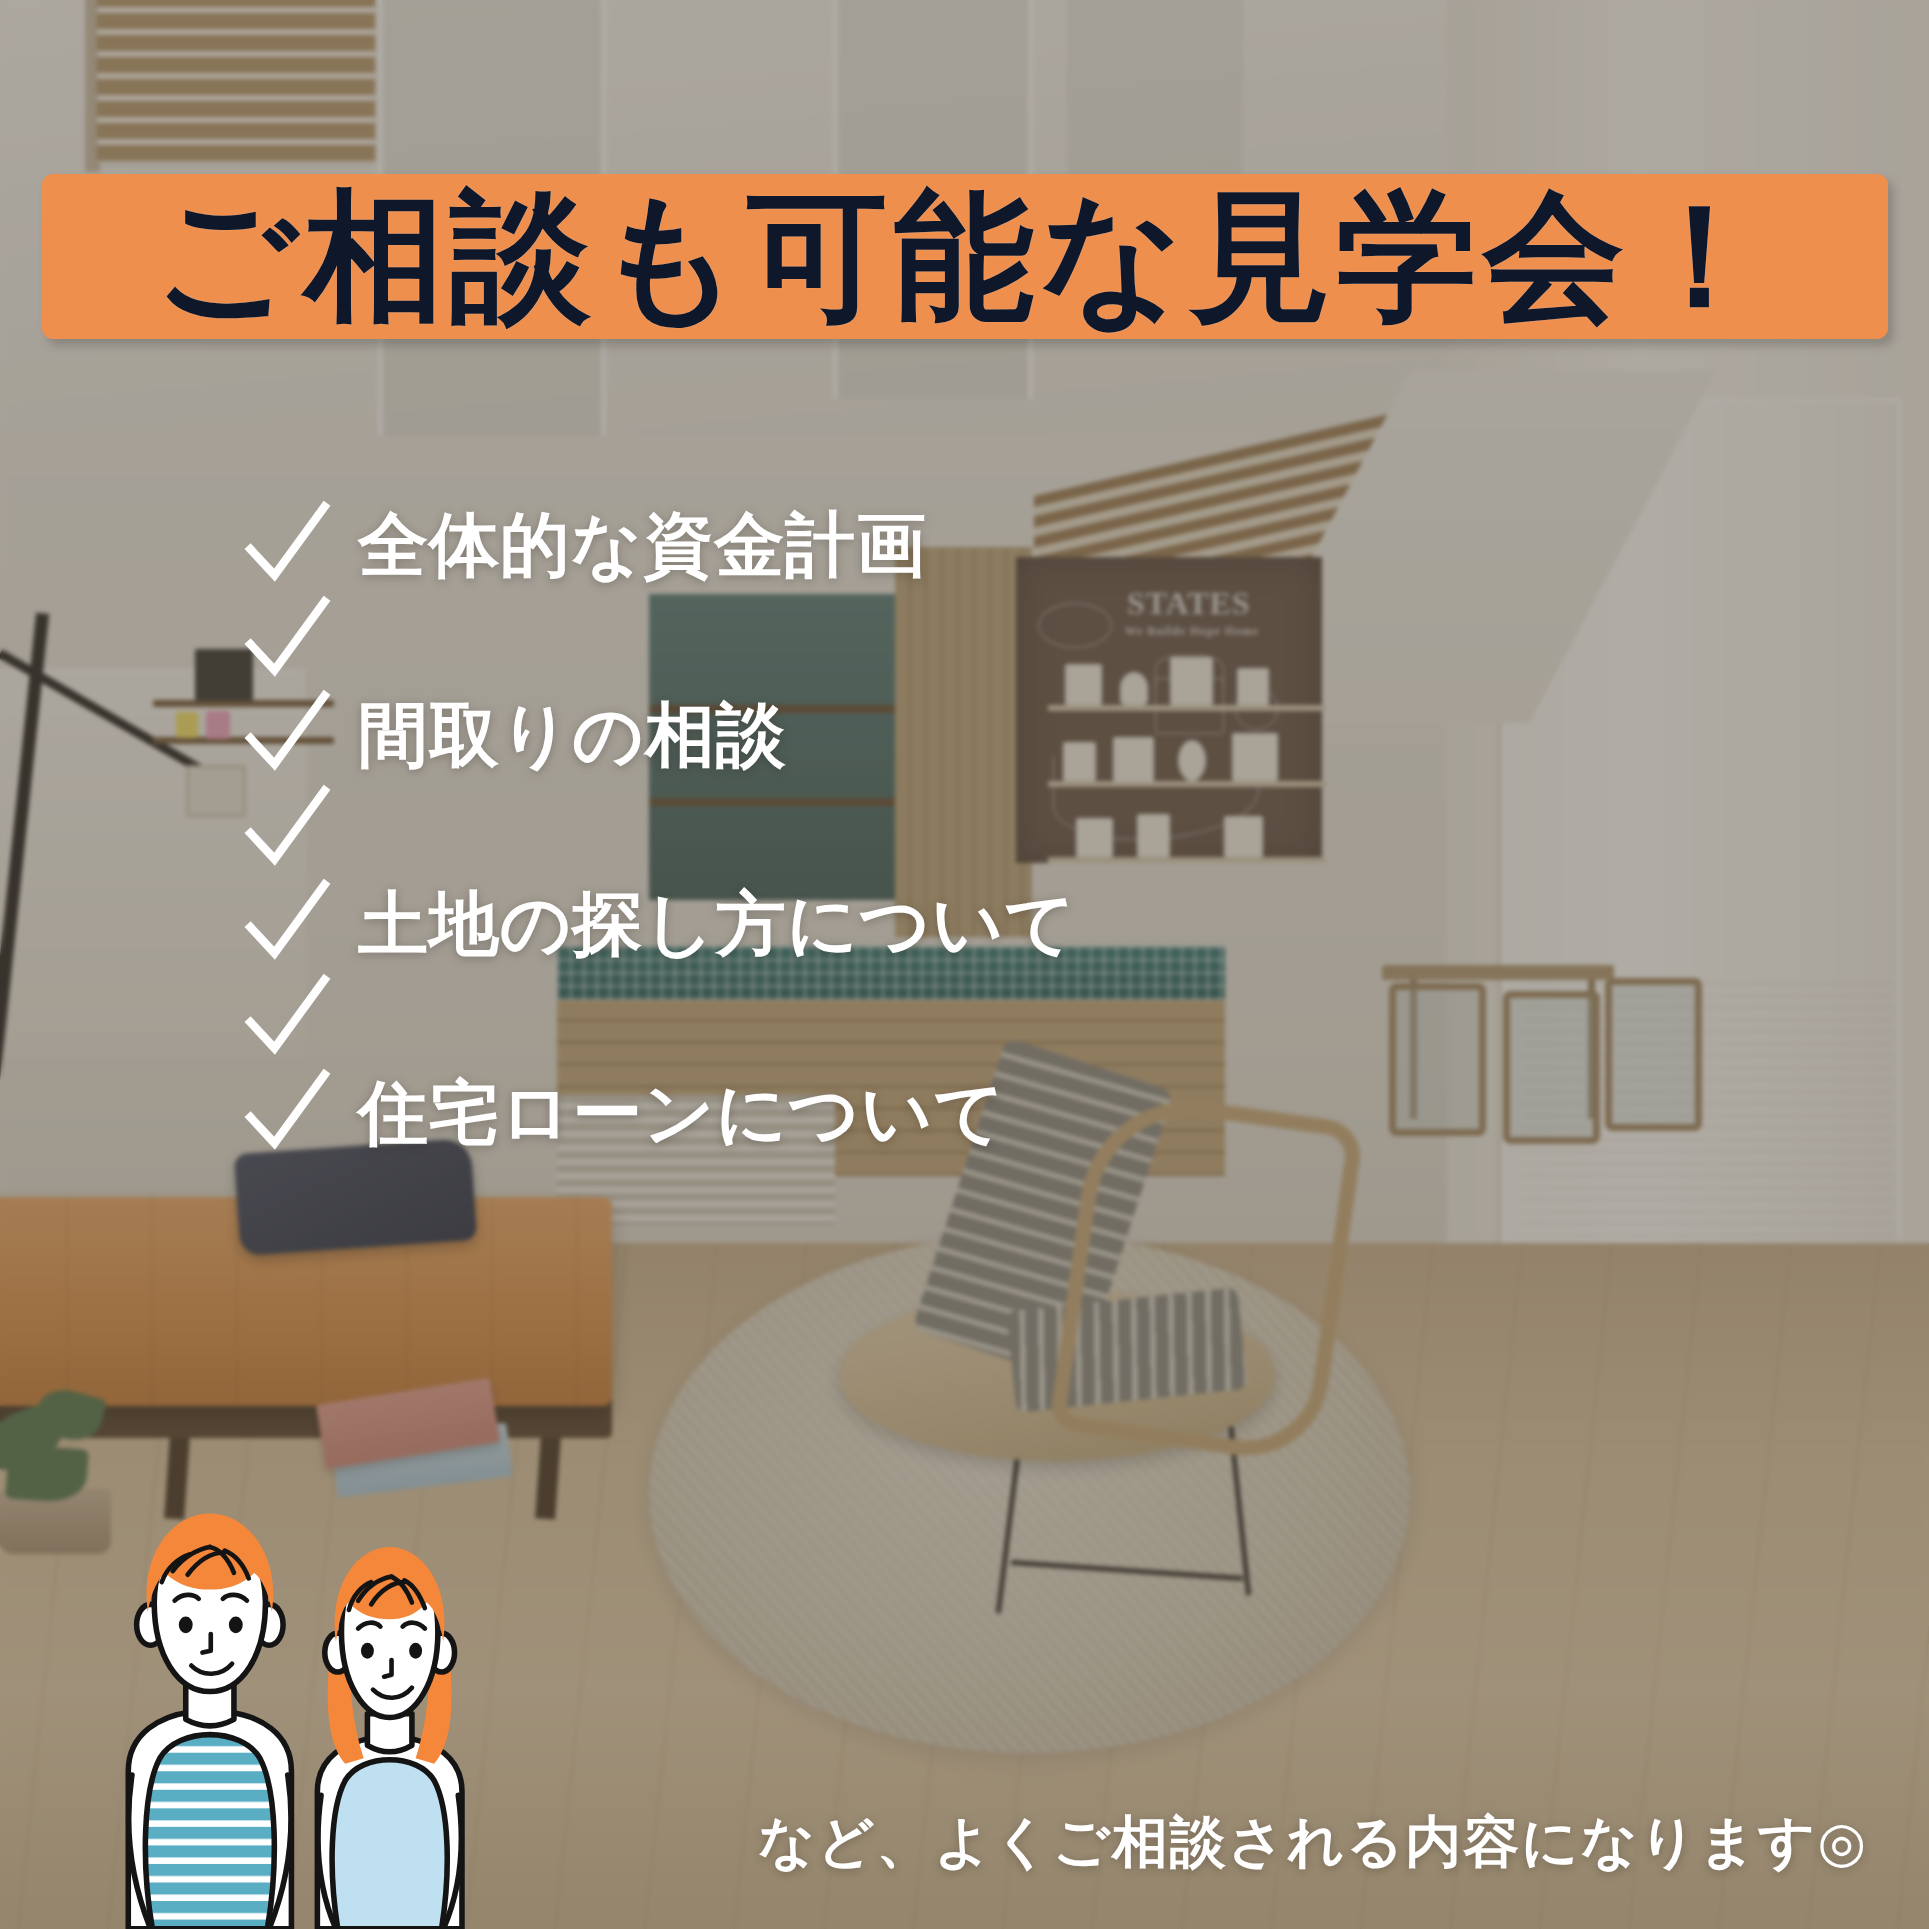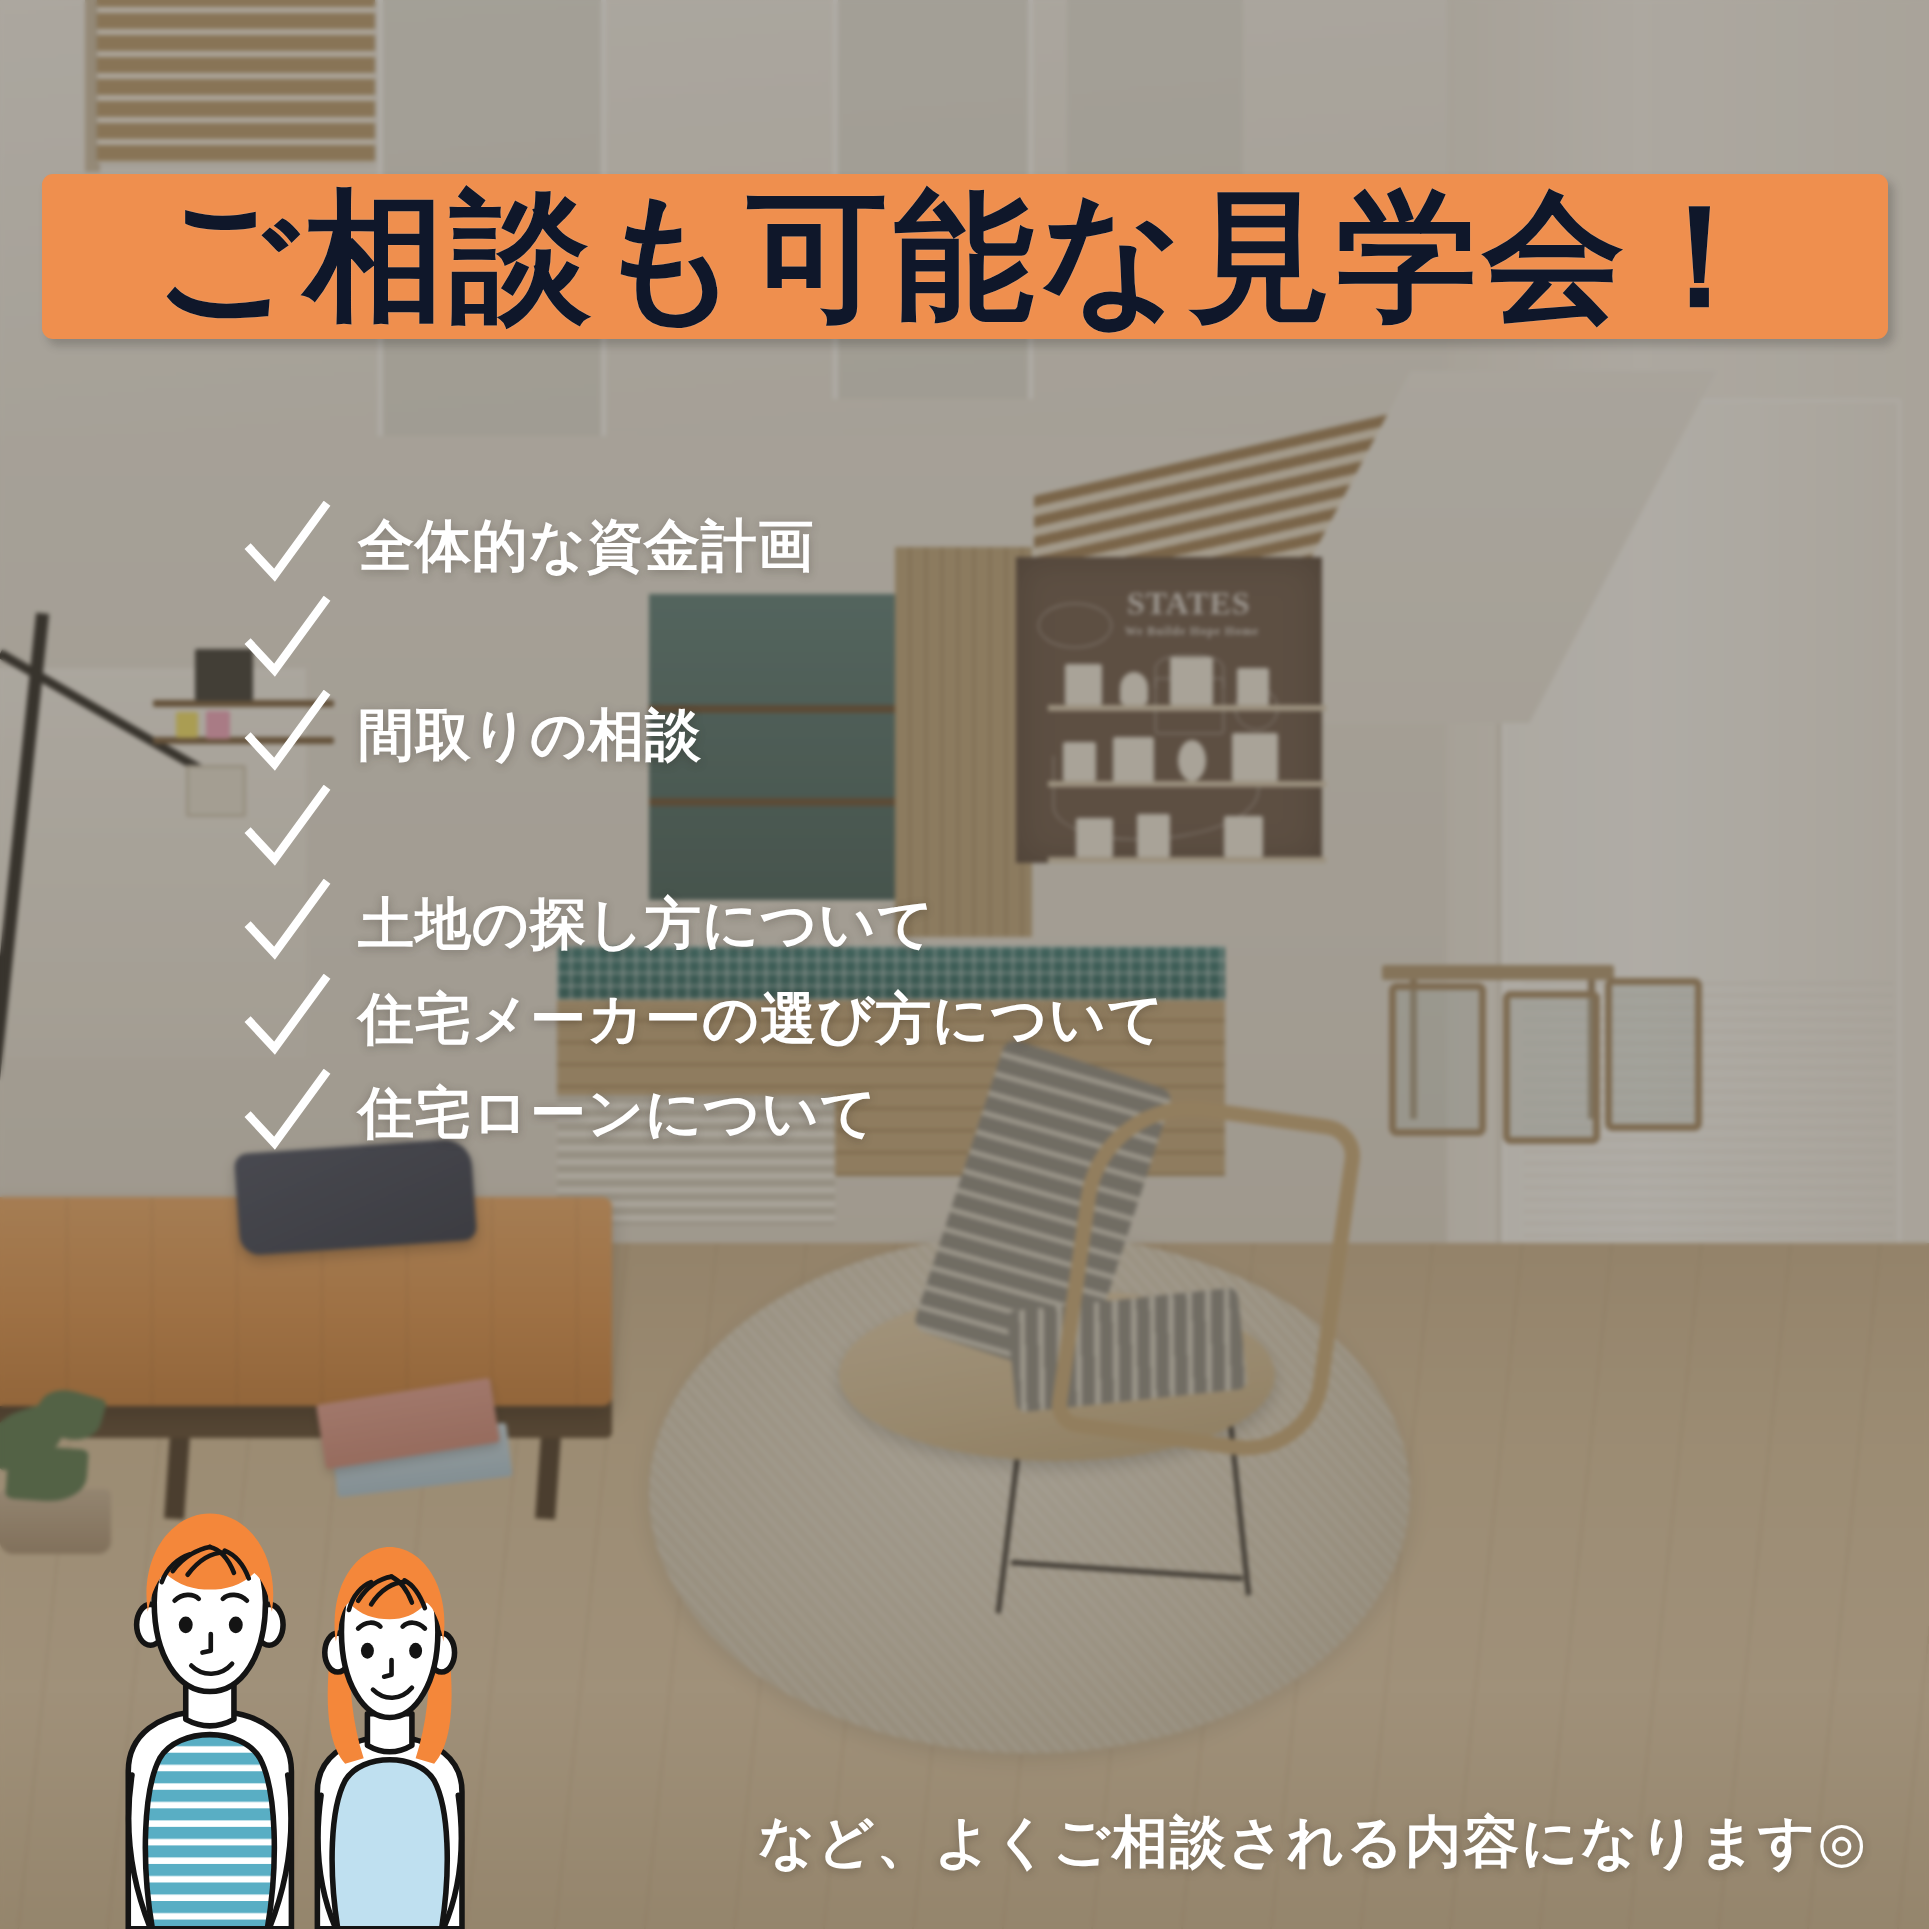--- a/index.html
+++ b/index.html
@@ -303,21 +303,21 @@
   }
   .check-mark{
     flex:0 0 auto;
     width:89px;height:89px;
     position:relative;
     margin-right:26px;
   }
   .check-mark svg{display:block;width:89px;height:89px;}
   .check-label{
     color:#ffffff;
-    font-size:56px;
+    font-size:70px;
     font-weight:700;
     line-height:1.06;
     letter-spacing:0.9px;
     white-space:nowrap;
     text-shadow:0 1.9px 9.3px rgba(40,34,26,.30);
   }
 
   .footnote{
     position:absolute;right:61px;bottom:48px;
     color:#ffffff;
@@ -503,21 +503,20 @@
         </span>
         <span class="check-label">土地の探し方について</span>
       </div>
 
       <div class="check-row">
         <span class="check-mark">
           <svg viewBox="0 0 96 96">
               <path d="M8 52 L34 80 L88 6" fill="none" stroke="#ffffff" stroke-width="9" stroke-linecap="square" stroke-linejoin="miter"></path>
             </svg>
         </span>
-        <span class="check-label">住宅メーカーの選び方について</span>
       </div>
 
       <div class="check-row">
         <span class="check-mark">
           <svg viewBox="0 0 96 96">
               <path d="M8 52 L34 80 L88 6" fill="none" stroke="#ffffff" stroke-width="9" stroke-linecap="square" stroke-linejoin="miter"></path>
             </svg>
         </span>
         <span class="check-label">住宅ローンについて</span>
       </div>

